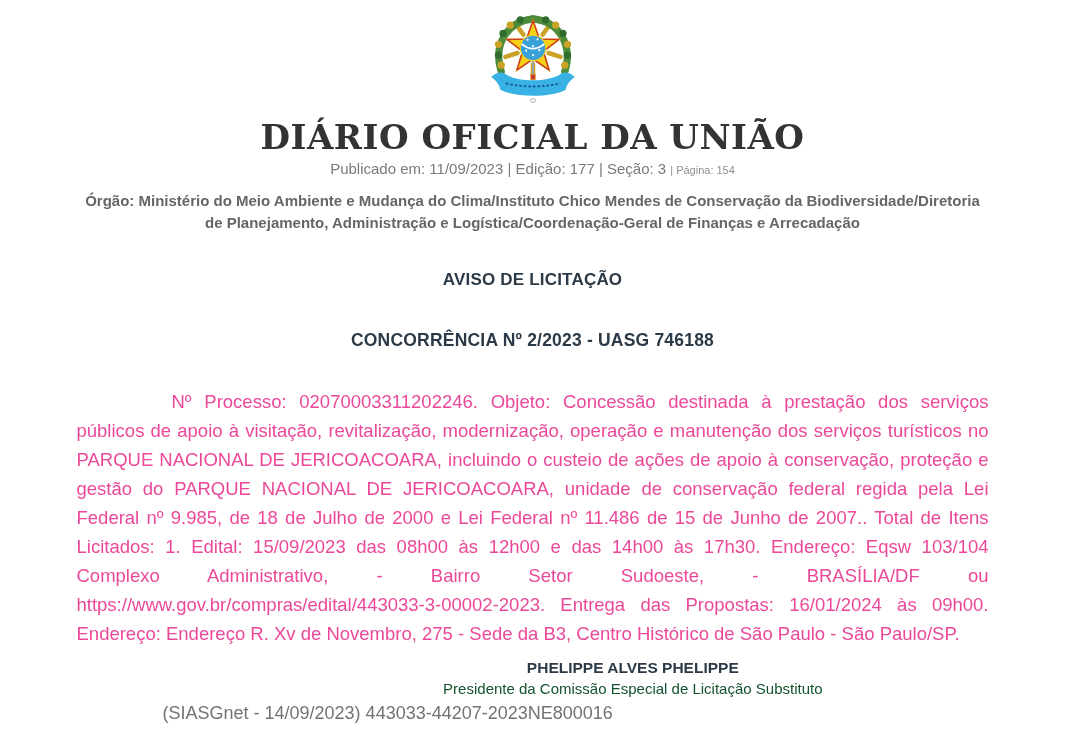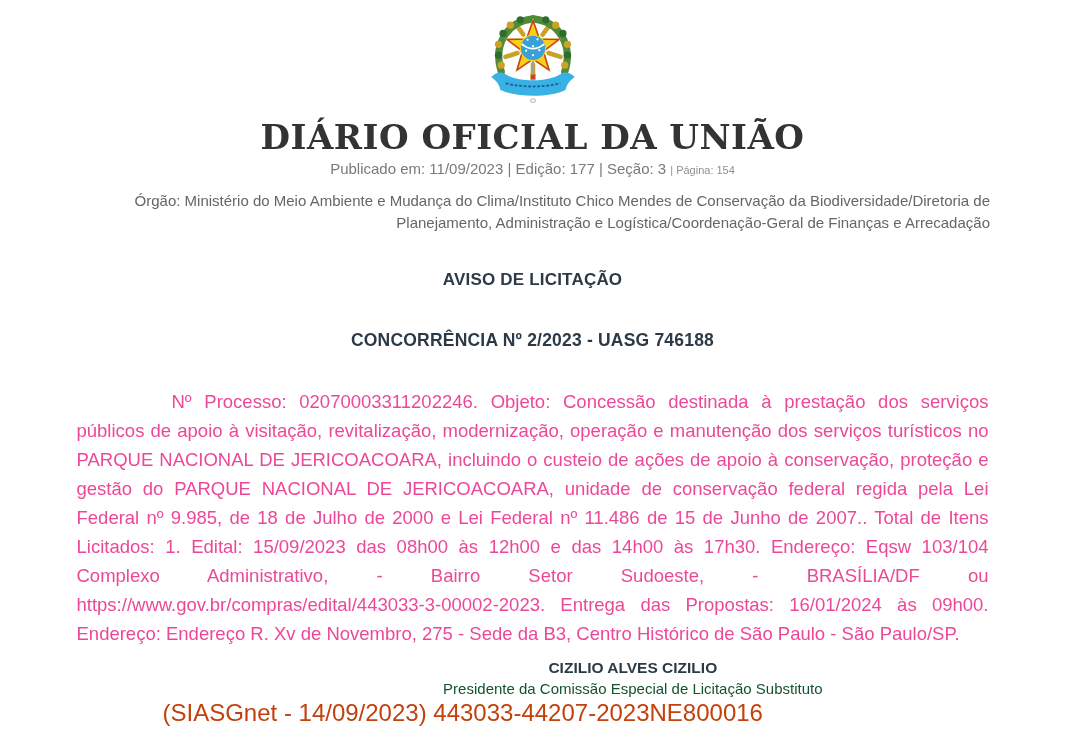--- a/index.html
+++ b/index.html
@@ -34,27 +34,27 @@
     font-size: 15px;
     line-height: 18px;
     color: #7a7a7a;
   }
   .pub-meta .page-small {
     font-size: 11px;
     color: #8f8f8f;
     margin-left: 4px;
   }
   .organ-line {
-    font-weight: 400;
+    font-weight: 700;
     font-size: 15px;
     line-height: 22px;
     color: #666666;
     max-width: 915px;
     margin: 11px auto 0 auto;
-    text-align: right;
+    text-align: center;
   }
 
   
   .content { width: 912px; margin: 16px auto; }
   h2.notice-heading {
     text-align: center;
     font-size: 17px;
     font-weight: 700;
     letter-spacing: 0.2px;
     color: #2c3a47;
@@ -92,23 +92,23 @@
     color: #2c3a47;
   }
   .sig-role {
     margin: 1px 0 0 0;
     font-size: 15px;
     line-height: 19px;
     color: #14532d;
   }
   .footer-ref {
     margin: 3px 0 0 0;
-    font-size: 24px;
+    font-size: 18px;
     line-height: 24px;
-    color: #c2410c;
+    color: #737373;
     text-indent: 86px;
     text-align: left;
   }
 </style>
 </head>
 <body>
 
 <div class="page">
 
   <header class="masthead">
@@ -183,20 +183,20 @@
 
     <p class="organ-line">Órgão: Ministério do Meio Ambiente e Mudança do Clima/Instituto Chico Mendes de Conservação da Biodiversidade/Diretoria de Planejamento, Administração e Logística/Coordenação-Geral de Finanças e Arrecadação</p>
   </header>
 
   <main class="content">
     <h2 class="notice-heading">AVISO DE LICITAÇÃO</h2>
     <h3 class="notice-subheading">CONCORRÊNCIA Nº 2/2023 - UASG 746188</h3>
     <p class="notice-text">Nº Processo: 02070003311202246. Objeto: Concessão destinada à prestação dos serviços públicos de apoio à visitação, revitalização, modernização, operação e manutenção dos serviços turísticos no PARQUE NACIONAL DE JERICOACOARA, incluindo o custeio de ações de apoio à conservação, proteção e gestão do PARQUE NACIONAL DE JERICOACOARA, unidade de conservação federal regida pela Lei Federal nº 9.985, de 18 de Julho de 2000 e Lei Federal nº 11.486 de 15 de Junho de 2007.. Total de Itens Licitados: 1. Edital: 15/09/2023 das 08h00 às 12h00 e das 14h00 às 17h30. Endereço: Eqsw 103/104 Complexo Administrativo, - Bairro Setor Sudoeste, - BRASÍLIA/DF ou https://www.gov.br/compras/edital/443033-3-00002-2023. Entrega das Propostas: 16/01/2024 às 09h00. Endereço: Endereço R. Xv de Novembro, 275 - Sede da B3, Centro Histórico de São Paulo - São Paulo/SP.</p>
 
     <div class="signature-block">
-      <p class="sig-name">CIZILIO ALVES CIZILIO</p>
+      <p class="sig-name">PHELIPPE ALVES PHELIPPE</p>
       <p class="sig-role">Presidente da Comissão Especial de Licitação Substituto</p>
     </div>
 
     <p class="footer-ref">(SIASGnet - 14/09/2023) 443033-44207-2023NE800016</p>
   </main>
 
 </div>
 
 </body></html>

